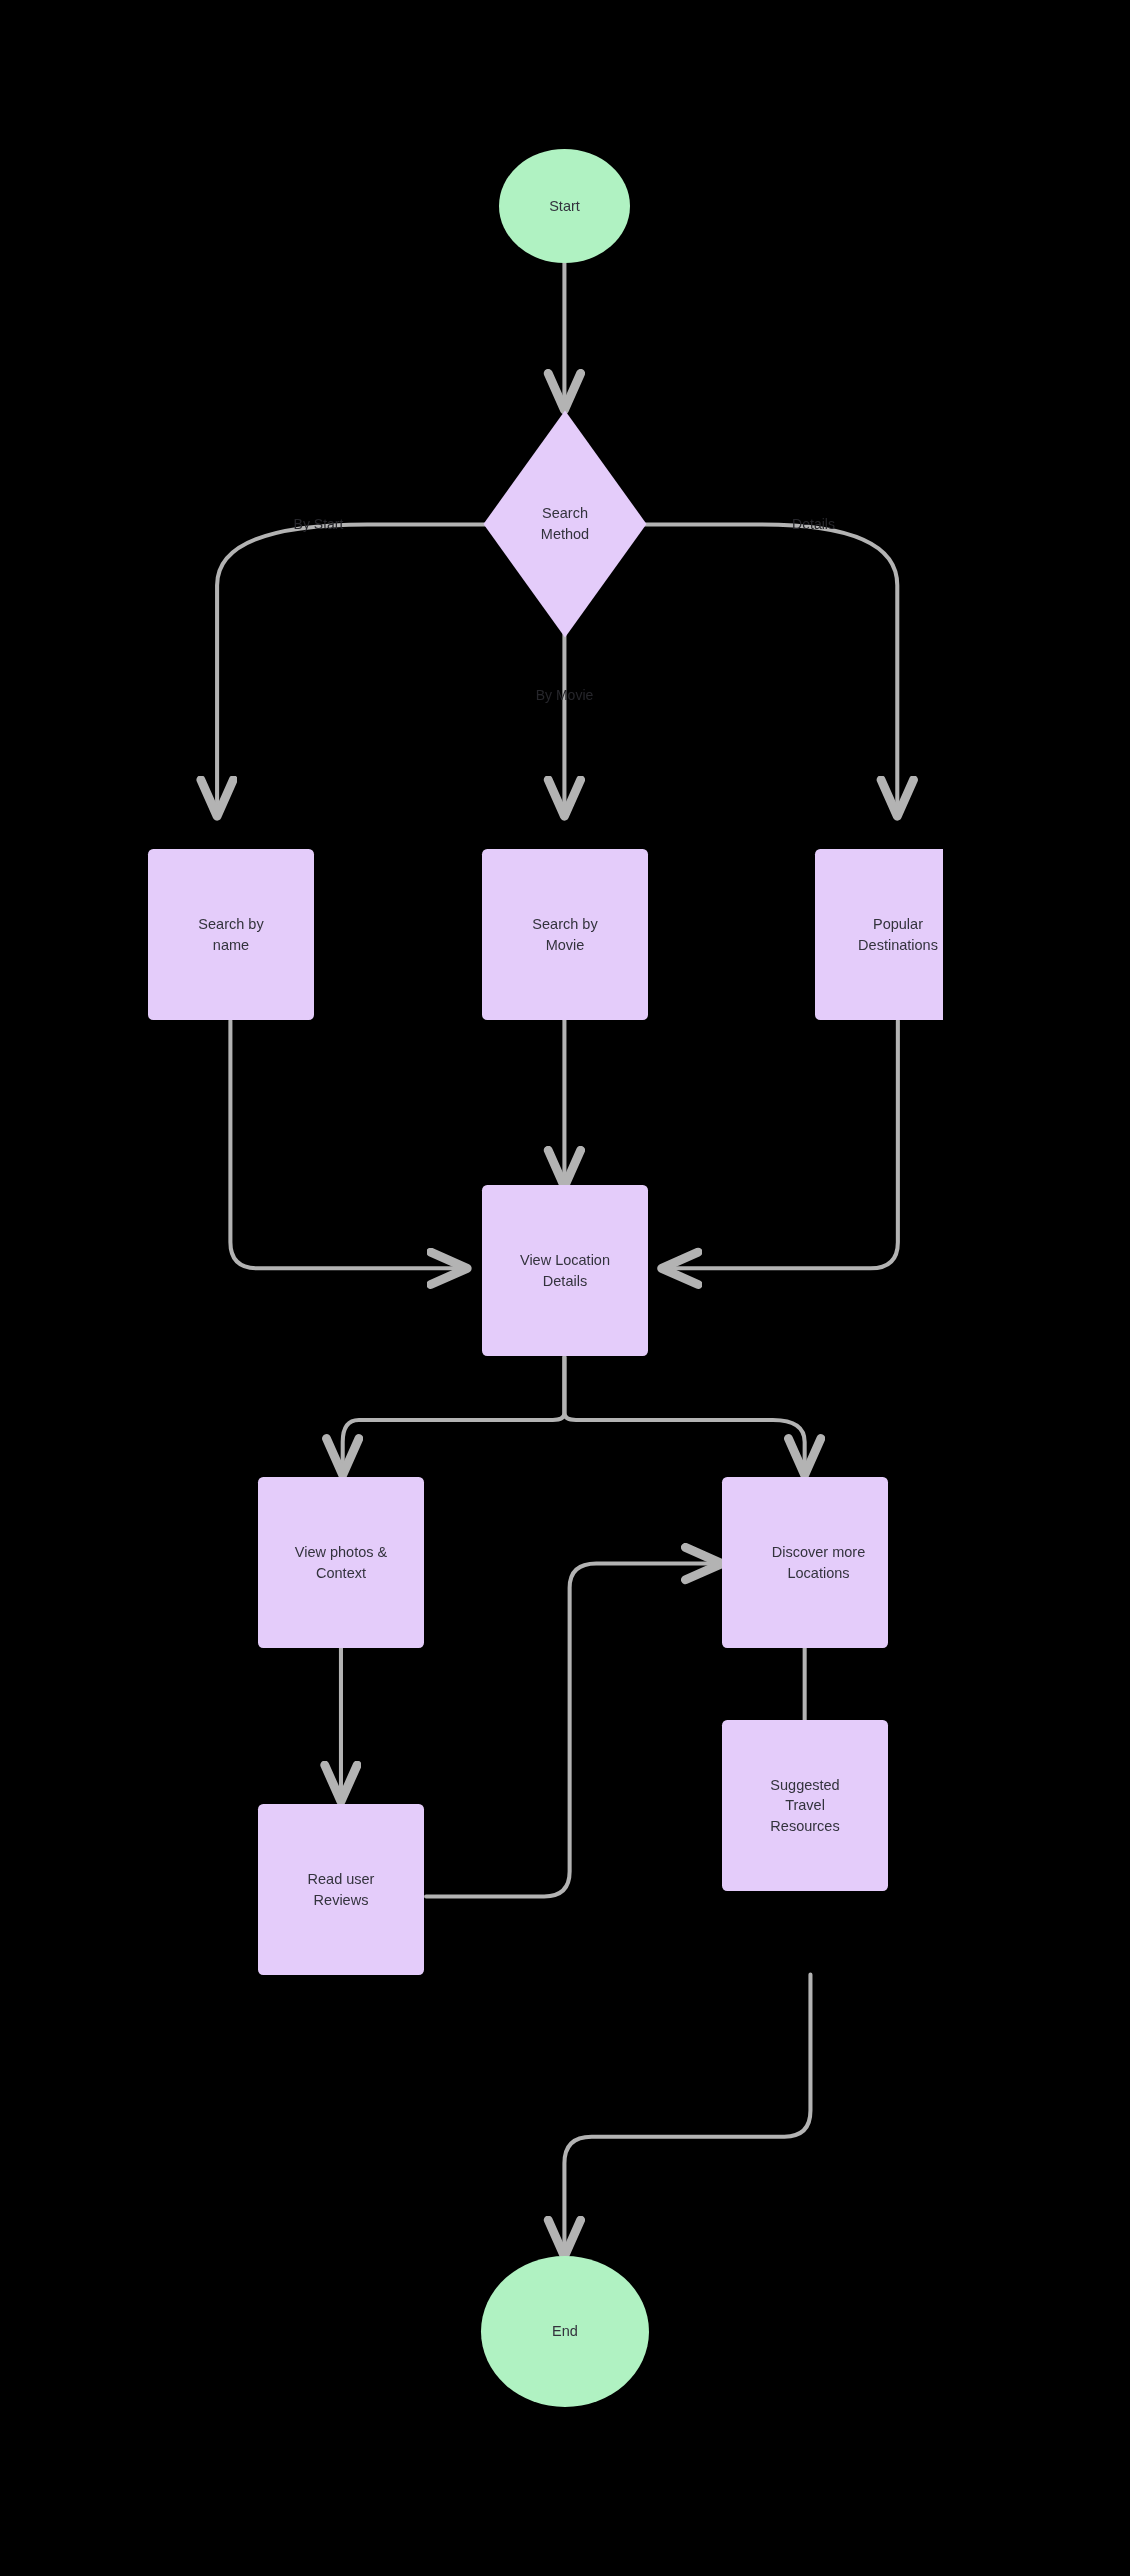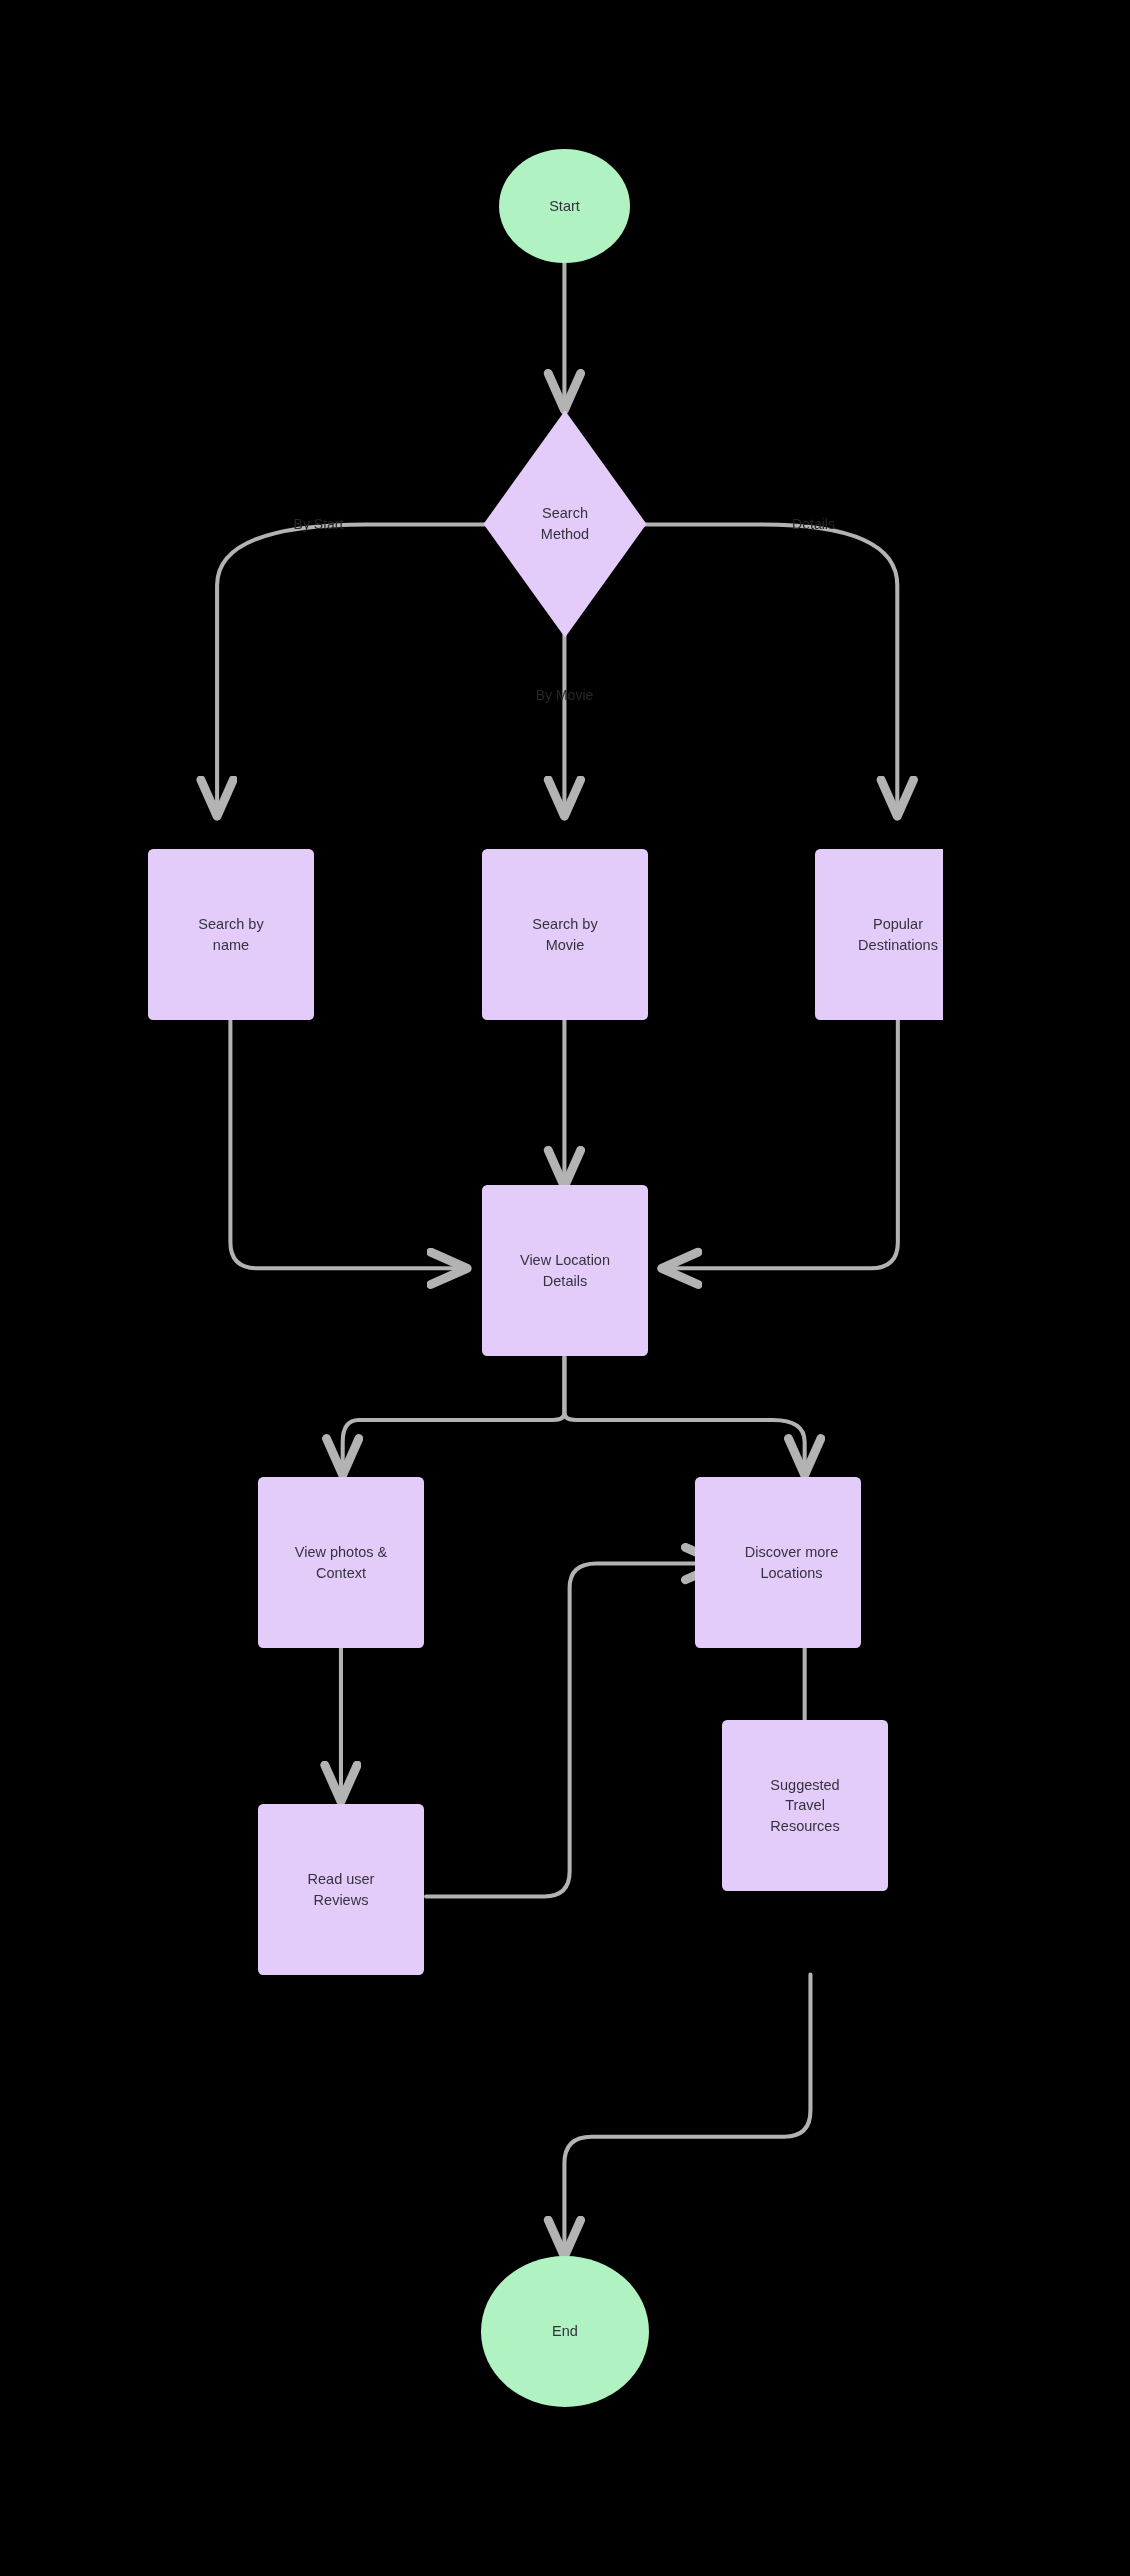--- a/index.html
+++ b/index.html
@@ -139,21 +139,21 @@
   <div class="node node-process" style="left:482px; top:1185px; width:166px; height:171px;text-align:center;">
     <span class="node-label">View Location
 Details</span>
   </div>
 
   <div class="node node-process" style="left:258px; top:1477px; width:166px; height:171px;">
     <span class="node-label">View photos &amp;
 Context</span>
   </div>
 
-  <div class="node node-process" style="left:695px; top:1477px; width:166px; height:171px;padding-left:27px;">
+  <div class="node node-process" style="left:722px; top:1477px; width:166px; height:171px;padding-left:27px;">
     <span class="node-label">Discover more
 Locations</span>
   </div>
 
   <div class="node node-process" style="left:258px; top:1804px; width:166px; height:171px;">
     <span class="node-label">Read user
 Reviews</span>
   </div>
 
   <div class="node node-process" style="left:722px; top:1720px; width:166px; height:171px;">

